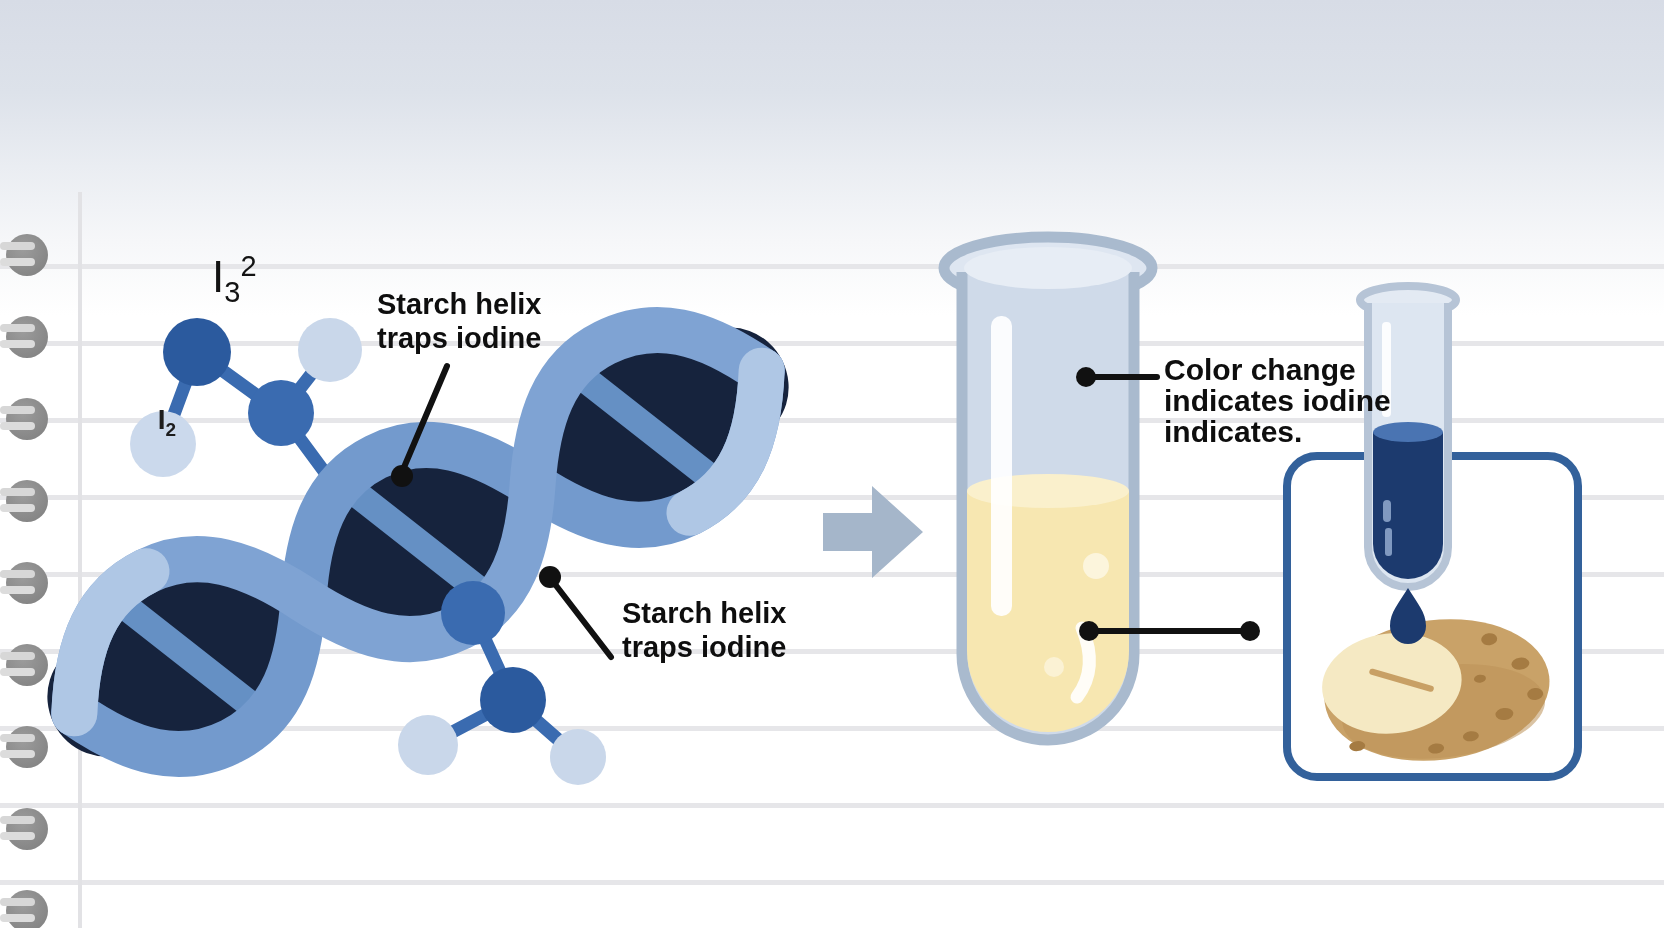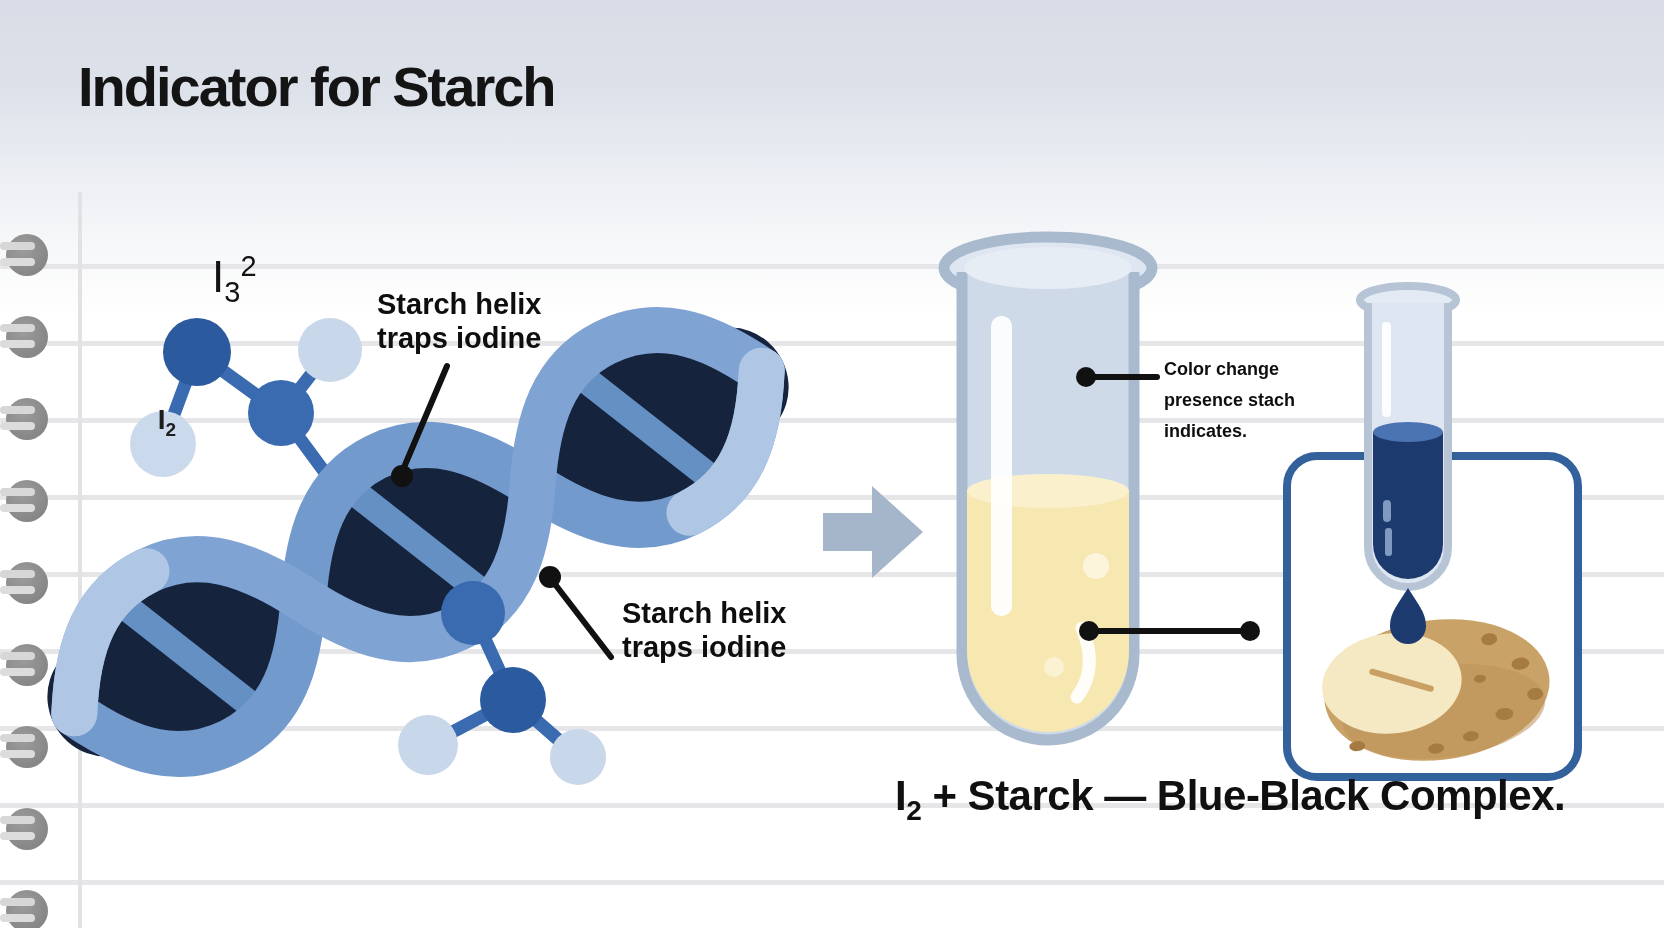--- a/index.html
+++ b/index.html
@@ -20,21 +20,21 @@
   .txt{position:absolute;color:#111;}
   .title{left:78px;top:52px;font-size:56px;line-height:70px;font-weight:bold;letter-spacing:-2px;color:#141414;}
   .lbl-tri{left:212px;top:252px;font-size:44px;font-weight:normal;color:#131313;}
   .lbl-tri .sub{font-size:29px;position:relative;top:10px;}
   .lbl-tri .sup{font-size:29px;position:relative;top:-16px;}
   .lbl-i2{left:146px;top:404px;width:42px;text-align:center;font-size:28px;font-weight:bold;color:#1D1D1D;}
   .lbl-i2 .sub{font-size:19px;position:relative;top:7px;}
   .callout-text{font-size:29px;line-height:34px;font-weight:bold;color:#0E0E0E;}
   .co-top{left:377px;top:287px;}
   .co-bottom{left:622px;top:596px;}
-  .co-color{left:1164px;top:354px;font-size:18px;line-height:31px;}
+  .co-color{left:1164px;top:354px;font-size:30px;line-height:31px;}
   .equation{left:895px;top:772px;font-size:42px;font-weight:bold;letter-spacing:-0.5px;color:#101010;white-space:nowrap;}
   .equation .sub{font-size:28px;position:relative;top:10px;}
 </style>
 </head>
 <body>
 
 <div class="page">
 
   <div>
     <div class="rule" style="top:264px"></div>
@@ -181,21 +181,20 @@
       <circle cx="550" cy="577" r="11" fill="#111111"></circle>
       <path d="M1086 377 L1157 377" fill="none" stroke-width="6" stroke-linecap="round" stroke="#111111"></path>
       <circle cx="1086" cy="377" r="10" fill="#111111"></circle>
       <path d="M1089 631 L1250 631" fill="none" stroke-width="6" stroke-linecap="round" stroke="#111111"></path>
       <circle cx="1089" cy="631" r="10" fill="#111111"></circle>
       <circle cx="1250" cy="631" r="10" fill="#111111"></circle>
     </g>
   </svg>
 
   <div class="txt title">
-    <div>Indicator for Starch</div>
   </div>
 
   <div class="txt lbl-tri">
     <span>I</span><span class="sub">3</span><span class="sup">2</span>
   </div>
 
   <div class="txt lbl-i2">
     <span>I</span><span class="sub">2</span>
   </div>
 
@@ -204,21 +203,18 @@
     <div>traps iodine</div>
   </div>
 
   <div class="txt callout-text co-bottom">
     <div>Starch helix</div>
     <div>traps iodine</div>
   </div>
 
   <div class="txt callout-text co-color">
     <div>Color change</div>
-    <div>presence stach</div>
+    <div>indicates iodine</div>
     <div>indicates.</div>
   </div>
 
-  <div class="txt equation">
-    <span>I</span><span class="sub">2</span><span> + Starck — Blue-Black Complex.</span>
-  </div>
 
 </div>
 
 </body></html>

